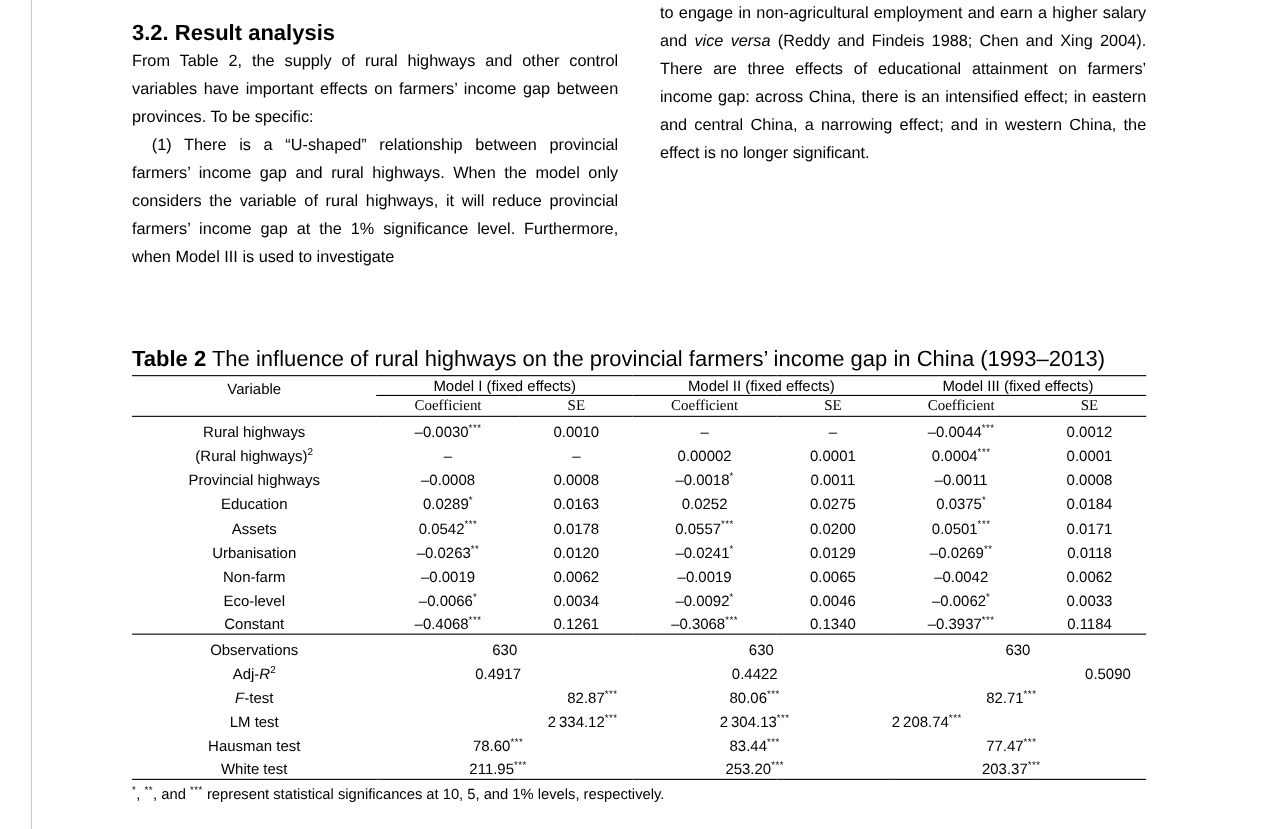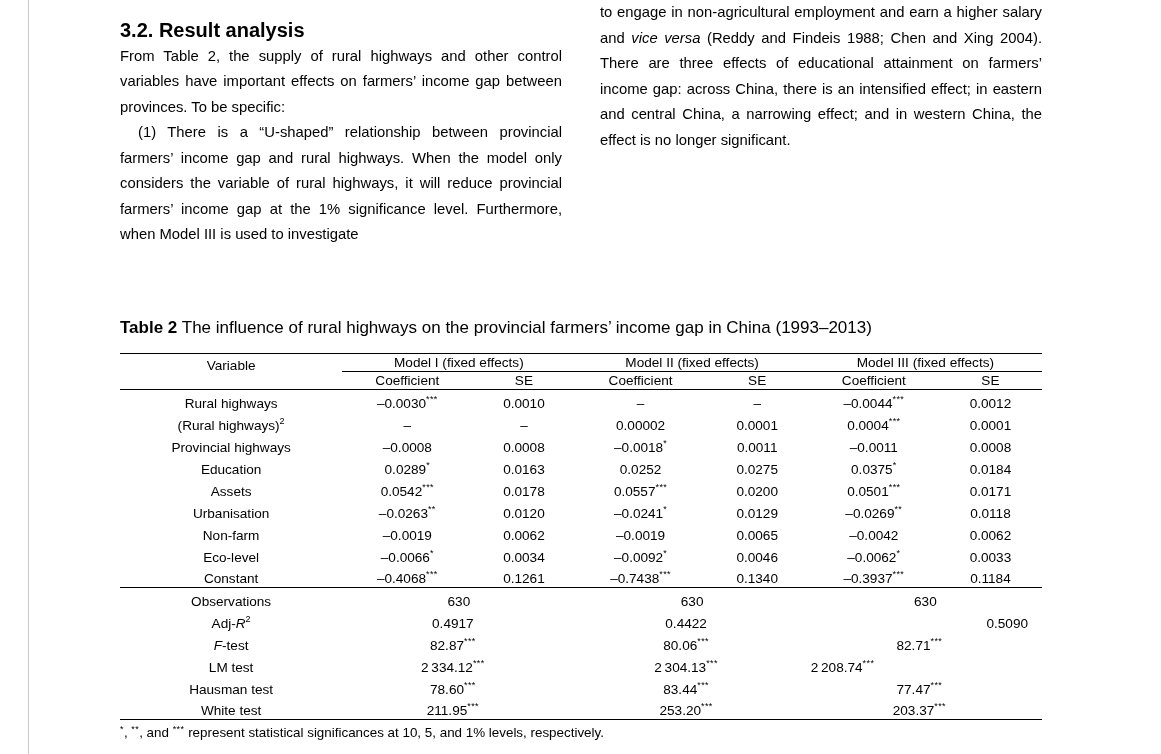--- a/index.html
+++ b/index.html
@@ -64,39 +64,39 @@
   em { font-style: italic; }
 
   
   .table-wrap {
     position: absolute;
     left: 120px;
     top: 318px;
     width: 922px;
   }
   .table-caption {
-    font-size: 17px;
+    font-size: 20px;
     line-height: 19px;
-    margin-bottom: 16px;
+    margin-bottom: 4px;
   }
   .table-caption b { font-weight: bold; }
   table.tbl {
     border-collapse: collapse;
     width: 922px;
     font-size: 13.6px;
   }
   table.tbl td, table.tbl th {
     padding: 1px 2px;
     font-weight: normal;
     text-align: center;
     vertical-align: bottom;
     white-space: nowrap;
   }
   .t-top { border-top: 1.4px solid #000; }
-  .t-thin-bot { border-bottom: 0.9px solid #000; }
+  .t-thin-bot { border-bottom: 0.9px solid #000; font-family: Liberation Serif, serif; }
   .grp-rule {
     border-bottom: 0.9px solid #000;
   }
   td.varname, th.varname {
     text-align: left;
     padding-left: 2px;
   }
   .rowh { height: 22px; }
   sup {
     font-size: 9px;
@@ -246,48 +246,48 @@
             <td class="numcell"><span>0.0034</span></td>
             <td class="numcell"><span>–0.0092</span><span class="stars">*</span></td>
             <td class="numcell"><span>0.0046</span></td>
             <td class="numcell"><span>–0.0062</span><span class="stars">*</span></td>
             <td class="numcell"><span>0.0033</span></td>
           </tr>
           <tr class="rowh">
             <td class="varname">Constant</td>
             <td class="numcell"><span>–0.4068</span><span class="stars">***</span></td>
             <td class="numcell"><span>0.1261</span></td>
-            <td class="numcell"><span>–0.7438</span><span class="stars">***</span></td>
+            <td class="numcell"><span>–0.3068</span><span class="stars">***</span></td>
             <td class="numcell"><span>0.1340</span></td>
             <td class="numcell"><span>–0.3937</span><span class="stars">***</span></td>
             <td class="numcell"><span>0.1184</span></td>
           </tr>
         </tbody>
       <tbody id="summary-body">
           <tr class="rowh t-thin-bot-none">
             <td class="varname" style="border-top: 0.9px solid rgb(0, 0, 0);">Observations</td>
             <td colspan="2" style="text-align: center; border-top: 0.9px solid rgb(0, 0, 0);"><span>630</span></td>
             <td colspan="2" style="text-align: center; border-top: 0.9px solid rgb(0, 0, 0);"><span>630</span></td>
             <td colspan="2" style="text-align: center; border-top: 0.9px solid rgb(0, 0, 0);"><span>630</span></td>
           </tr>
           <tr class="rowh">
             <td class="varname">Adj-<em>R</em><sup>2</sup></td>
             <td colspan="2" style="text-align: center; padding-right: 14px;"><span>0.4917</span></td>
             <td colspan="2" style="text-align: center; padding-right: 14px;"><span>0.4422</span></td>
             <td colspan="2" style="text-align: right; padding-right: 14px;"><span>0.5090</span></td>
           </tr>
           <tr class="rowh">
             <td class="varname"><em>F</em>-test</td>
-            <td colspan="2" style="text-align: center; padding-right: 14px;"><span>82.87</span><span class="stars">***</span></td>
+            <td colspan="2" style="text-align: right; padding-right: 14px;"><span>82.87</span><span class="stars">***</span></td>
             <td colspan="2" style="text-align: center; padding-right: 14px;"><span>80.06</span><span class="stars">***</span></td>
             <td colspan="2" style="text-align: center; padding-right: 14px;"><span>82.71</span><span class="stars">***</span></td>
           </tr>
           <tr class="rowh">
             <td class="varname">LM test</td>
-            <td colspan="2" style="text-align: center; padding-right: 14px;"><span>2 334.12</span><span class="stars">***</span></td>
+            <td colspan="2" style="text-align: right; padding-right: 14px;"><span>2 334.12</span><span class="stars">***</span></td>
             <td colspan="2" style="text-align: center; padding-right: 14px;"><span>2 304.13</span><span class="stars">***</span></td>
             <td colspan="2" style="text-align: left; padding-right: 14px;"><span>2 208.74</span><span class="stars">***</span></td>
           </tr>
           <tr class="rowh">
             <td class="varname">Hausman test</td>
             <td colspan="2" style="text-align: center; padding-right: 14px;"><span>78.60</span><span class="stars">***</span></td>
             <td colspan="2" style="text-align: center; padding-right: 14px;"><span>83.44</span><span class="stars">***</span></td>
             <td colspan="2" style="text-align: center; padding-right: 14px;"><span>77.47</span><span class="stars">***</span></td>
           </tr>
           <tr class="rowh">

